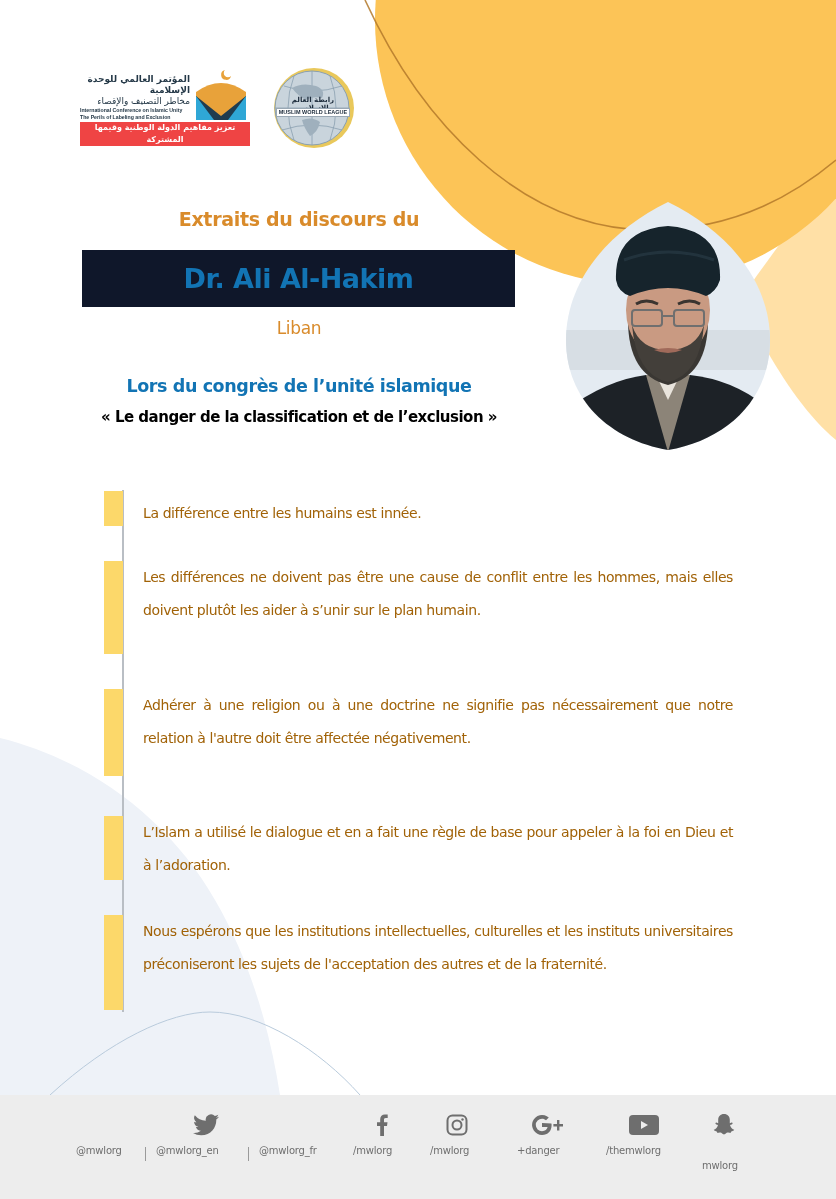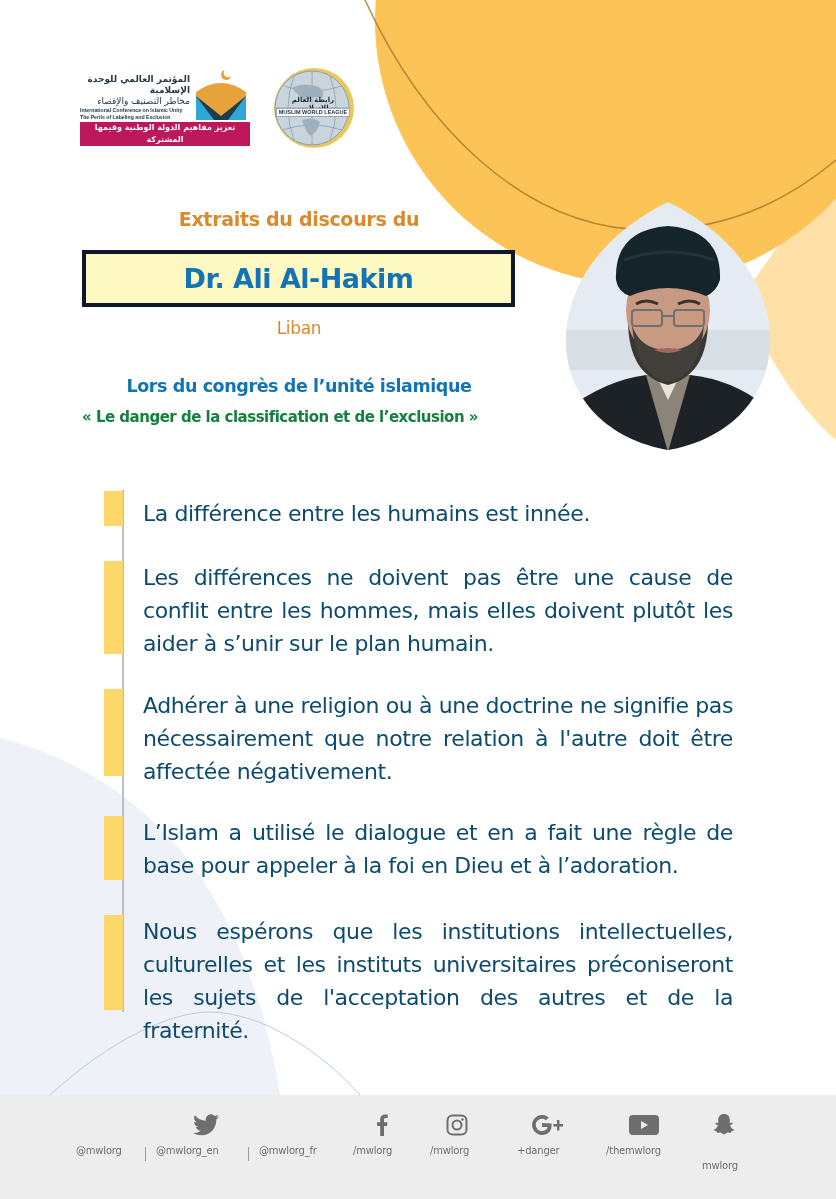--- a/index.html
+++ b/index.html
@@ -7,45 +7,45 @@
   body { position: relative; font-family: "DejaVu Sans", sans-serif; }
 
   .bg { position: absolute; inset: 0; pointer-events: none; }
 
   
   .logo-conf { position: absolute; left: 80px; top: 66px; width: 172px; height: 82px; }
   .conf-text { position: absolute; left: 0; top: 8px; width: 110px; text-align: right; color: #243847; }
   .conf-ar1 { font-size: 9px; font-weight: bold; line-height: 11px; direction: rtl; }
   .conf-ar2 { font-size: 9px; line-height: 11px; direction: rtl; }
   .conf-en { font-family: "Liberation Sans", sans-serif; font-size: 5.2px; font-weight: bold; line-height: 7px; text-align: left; white-space: nowrap; }
-  .conf-band { position: absolute; left: 0; top: 56px; width: 170px; height: 24px; background: #be185d; color: #fff; text-align: center; }
+  .conf-band { position: absolute; left: 0; top: 56px; width: 170px; height: 24px; background: #ef4444; color: #fff; text-align: center; }
   .conf-band .ar { font-size: 8px; font-weight: bold; line-height: 12px; direction: rtl; }
   .conf-band .en { font-family: "Liberation Sans", sans-serif; font-size: 4.3px; font-weight: bold; line-height: 8px; white-space: nowrap; }
   .conf-mark { position: absolute; left: 112px; top: 0; width: 58px; height: 56px; }
 
   .logo-mwl { position: absolute; left: 272px; top: 66px; width: 84px; height: 84px; }
   .mwl-label-ar { position: absolute; left: 6px; top: 30px; width: 70px; text-align: center; font-size: 7px; font-weight: bold; color: #1b2a3a; direction: rtl; }
   .mwl-label-en { position: absolute; left: 4px; top: 42px; width: 74px; height: 9px; background: #fff; border: 1px solid #9aa8b4; text-align: center; font-family: "Liberation Sans", sans-serif; font-size: 5.5px; font-weight: bold; color: #1b2a3a; line-height: 7px; }
 
   
   .intro { position: absolute; left: 82px; top: 208px; width: 434px; text-align: center; color: #D98B2B; font-family: "DejaVu Sans", sans-serif; font-weight: bold; font-size: 19px; letter-spacing: -0.3px; }
-  .name-box { position: absolute; left: 82px; top: 250px; width: 433px; height: 57px; border: 4px solid #0f172a; background: #fef9c3; display: flex; align-items: center; justify-content: center; }
+  .name-box { position: absolute; left: 82px; top: 250px; width: 433px; height: 57px; border: 8px solid #0f172a; background: #0f172a; display: flex; align-items: center; justify-content: center; }
   .name { color: #1274B4; font-weight: bold; font-size: 27px; letter-spacing: -0.5px; }
   .role { position: absolute; left: 82px; top: 316px; width: 434px; text-align: center; color: #D98B2B; font-size: 17px; line-height: 24px; letter-spacing: -0.3px; }
   .event { position: absolute; left: 82px; top: 376px; width: 434px; text-align: center; color: #1274B4; font-weight: bold; font-size: 17.5px; letter-spacing: -0.4px; }
-  .theme { position: absolute; left: 82px; top: 408px; width: 434px; text-align: left; color: #15803d; font-weight: bold; font-size: 15px; letter-spacing: -0.5px; }
+  .theme { position: absolute; left: 82px; top: 408px; width: 434px; text-align: center; color: #000000; font-weight: bold; font-size: 15px; letter-spacing: -0.5px; }
 
   
   .portrait { position: absolute; left: 566px; top: 200px; width: 204px; height: 252px; }
 
   
   .points-line { position: absolute; left: 122px; top: 490px; width: 1.5px; height: 522px; background: #B9BEC4; }
   .point { position: absolute; left: 104px; }
   .point .bar { position: absolute; left: 0; top: 0; width: 19px; background: #FCD86A; }
-  .point .txt { position: absolute; left: 39px; top: 0; width: 590px; color: #0c4a6e; font-size: 22px; line-height: 33px; text-align: justify; letter-spacing: -0.4px; }
+  .point .txt { position: absolute; left: 39px; top: 0; width: 590px; color: #a16207; font-size: 14px; line-height: 33px; text-align: justify; letter-spacing: -0.4px; }
 
   
   .footer { position: absolute; left: 0; top: 1095px; width: 836px; height: 104px; background: #EDEDED; }
   .f-icon { position: absolute; top: 18px; height: 24px; display: flex; align-items: center; justify-content: center; }
   .f-label { position: absolute; top: 50px; color: #6e6e6e; font-size: 10px; white-space: nowrap; letter-spacing: -0.2px; }
   .f-sep { position: absolute; top: 52px; width: 1px; height: 14px; background: #9a9a9a; }
 </style>
 </head>
 <body>
 

